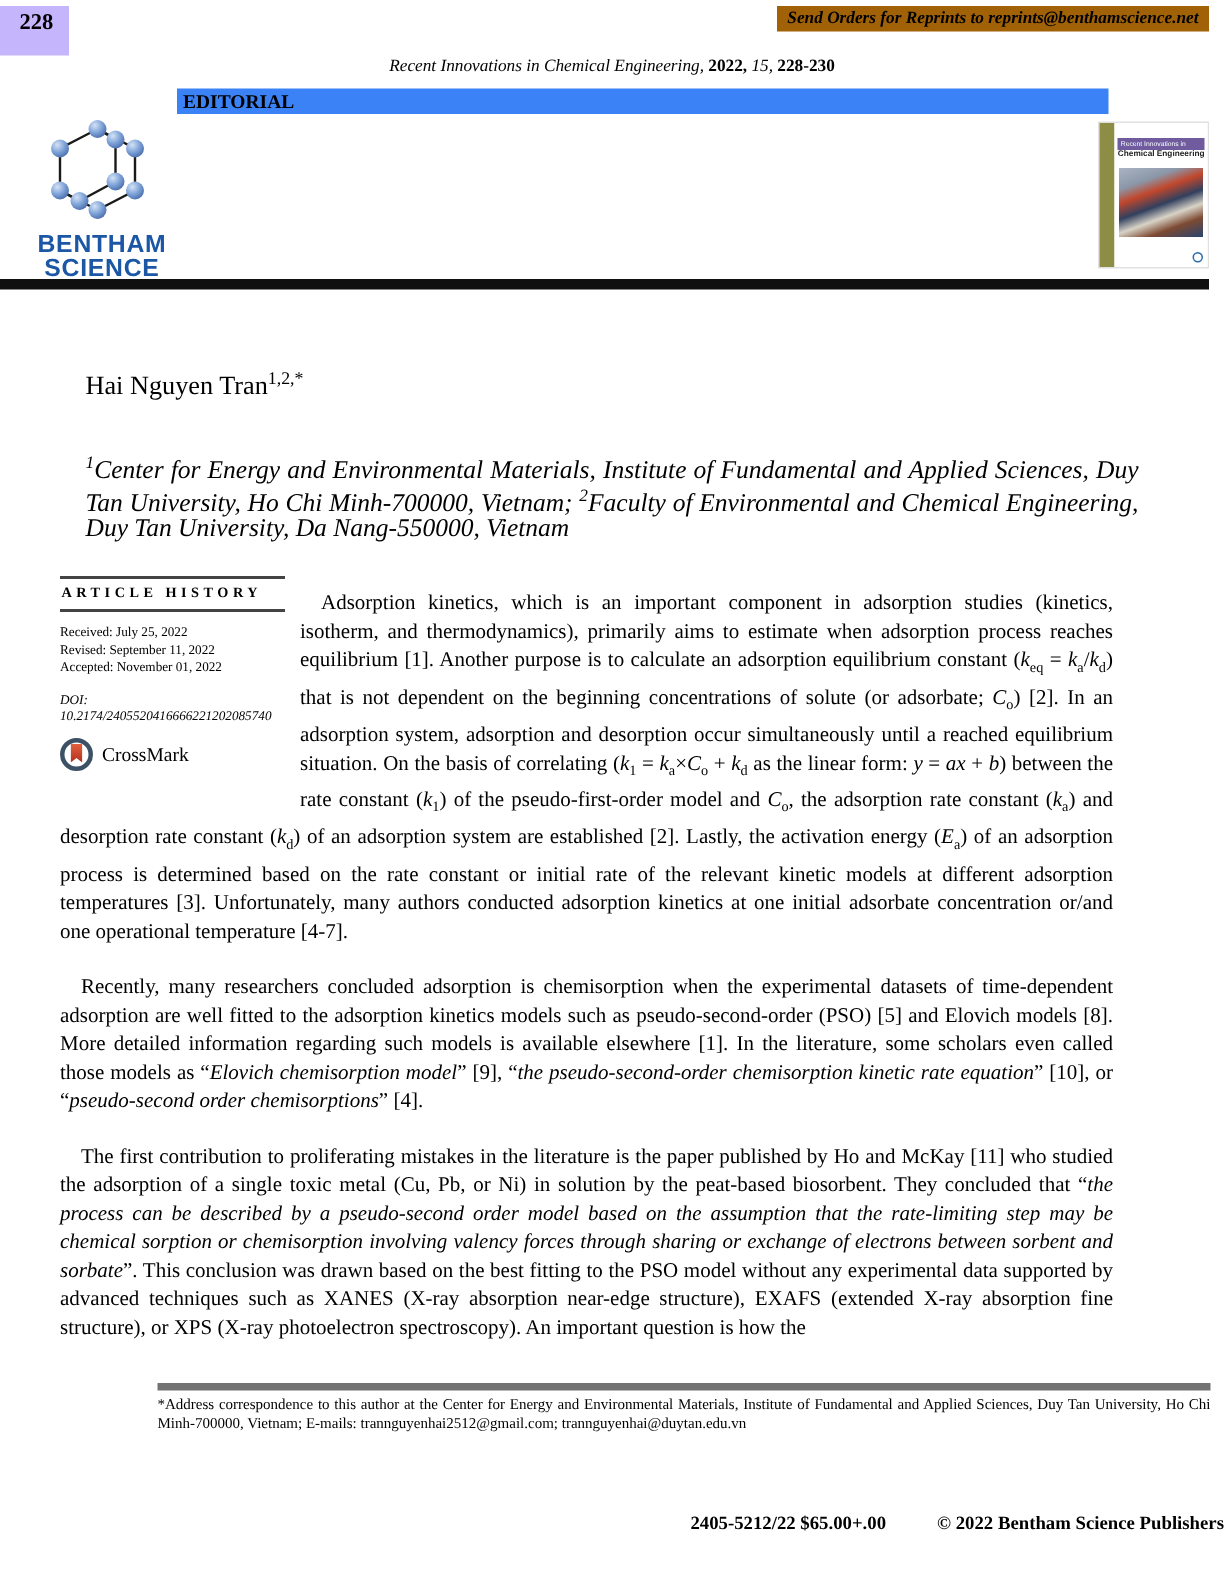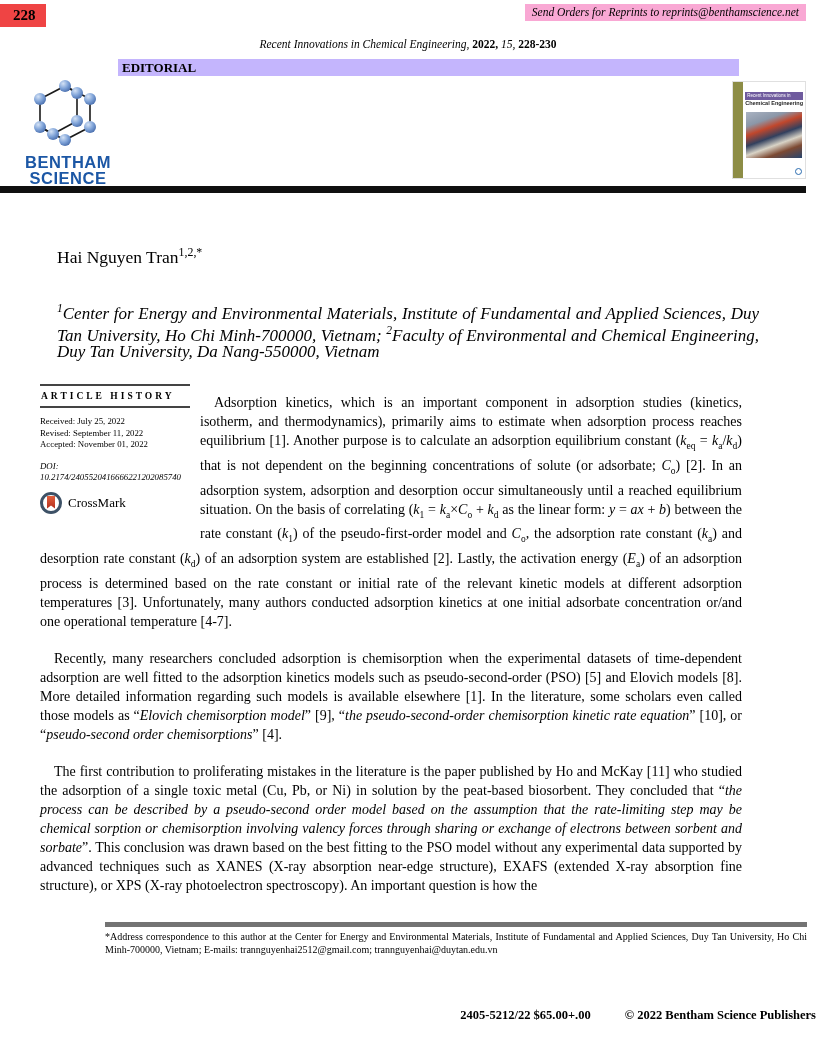--- a/index.html
+++ b/index.html
@@ -6,28 +6,28 @@
   .page{position:relative;width:816px;height:1056px;background:#fff;
         font-family:"Liberation Serif",serif;color:#000;overflow:hidden;}
   .it{font-style:italic}
   .bd{font-weight:bold}
   .bdit{font-weight:normal;font-style:italic}
   sub{font-size:68%;font-style:normal;}
   sup{font-size:68%;}
   sup.it{font-style:italic}
 
   
-  .pagenum{position:absolute;left:0;top:4px;width:46px;height:23px;background:#ef4444;
+  .pagenum{position:absolute;left:0;top:4px;width:46px;height:33px;background:#c4b5fd;
            font-weight:bold;font-size:15px;line-height:23px;padding-left:13px;box-sizing:border-box;}
-  .reprints{position:absolute;right:10px;top:4px;background:#f9a8d4;font-weight:normal;font-style:italic;
+  .reprints{position:absolute;right:10px;top:4px;background:#a16207;font-weight:bold;font-style:italic;
             font-size:11.5px;padding:2px 7px 3px;}
   .citeline{position:absolute;left:0;top:38px;width:100%;text-align:center;font-size:11.5px;}
 
   
-  .edbar{position:absolute;left:118px;top:59px;width:621px;height:17px;background:#c4b5fd;
+  .edbar{position:absolute;left:118px;top:59px;width:621px;height:17px;background:#3b82f6;
          font-weight:bold;font-size:13px;line-height:17px;padding-left:4px;box-sizing:border-box;}
   .titlepanel{position:absolute;left:118px;top:80px;width:592px;height:103px;background:#f1f1f1;}
   .title{position:absolute;left:24px;top:11px;width:562px;font-size:16.5px;font-weight:bold;
          line-height:25px;text-align:justify;}
 
   
   .logo{position:absolute;left:18px;top:78px;width:100px;text-align:center;}
   .logoname{color:#1c57a5;font-family:"Liberation Sans",sans-serif;font-weight:bold;
             font-size:16.5px;line-height:16px;letter-spacing:.5px;}
 

